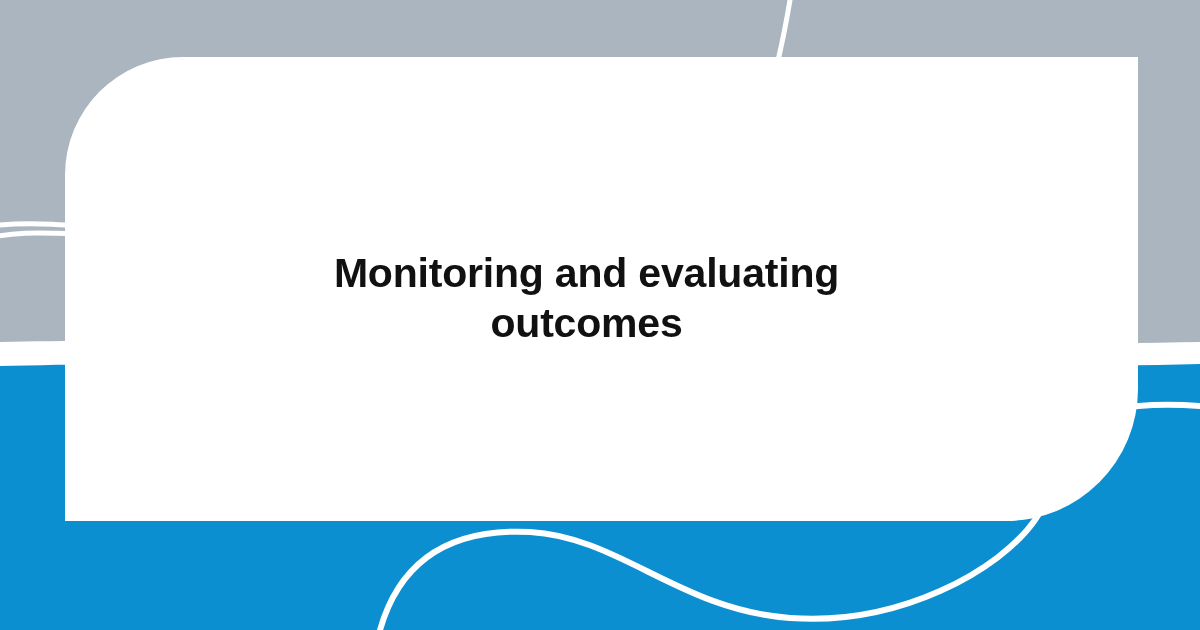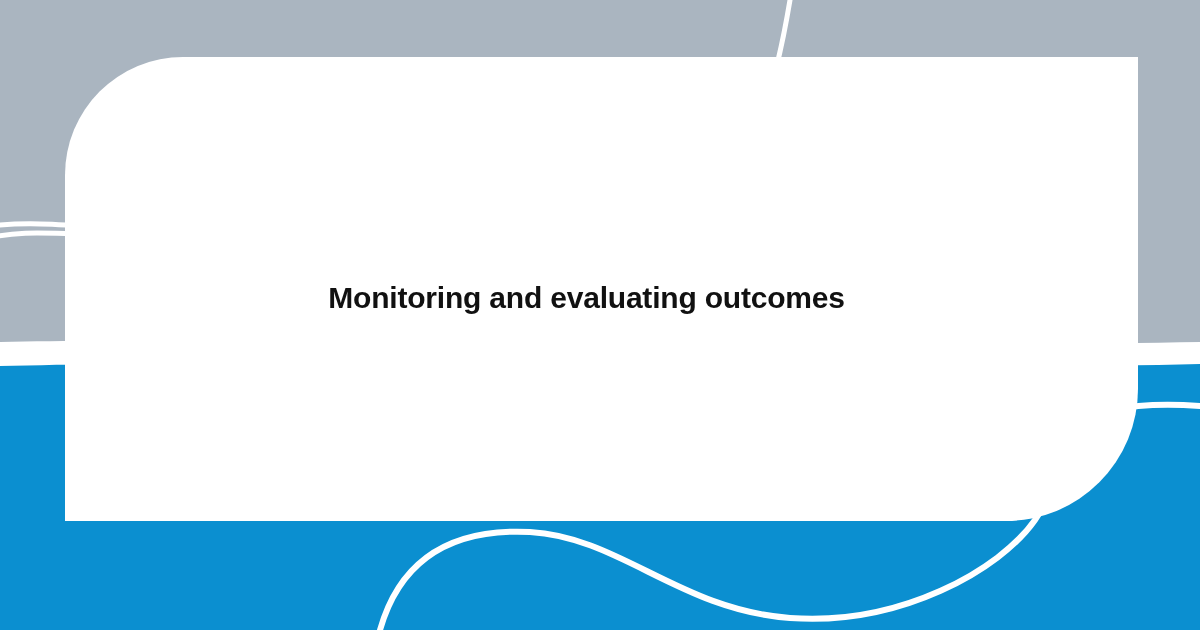--- a/index.html
+++ b/index.html
@@ -49,21 +49,21 @@
   .title-block {
     width: 700px;
     margin-left: -30px;
     margin-top: 18px;
     text-align: center;
   }
 
   .page-title {
     margin: 0;
     font-family: "Liberation Sans", sans-serif;
-    font-size: 30px;
+    font-size: 41px;
     font-weight: bold;
     line-height: 1.22;
     letter-spacing: -0.2px;
     color: #111111;
     word-wrap: break-word;
   }
 </style>
 </head>
 <body>
 

